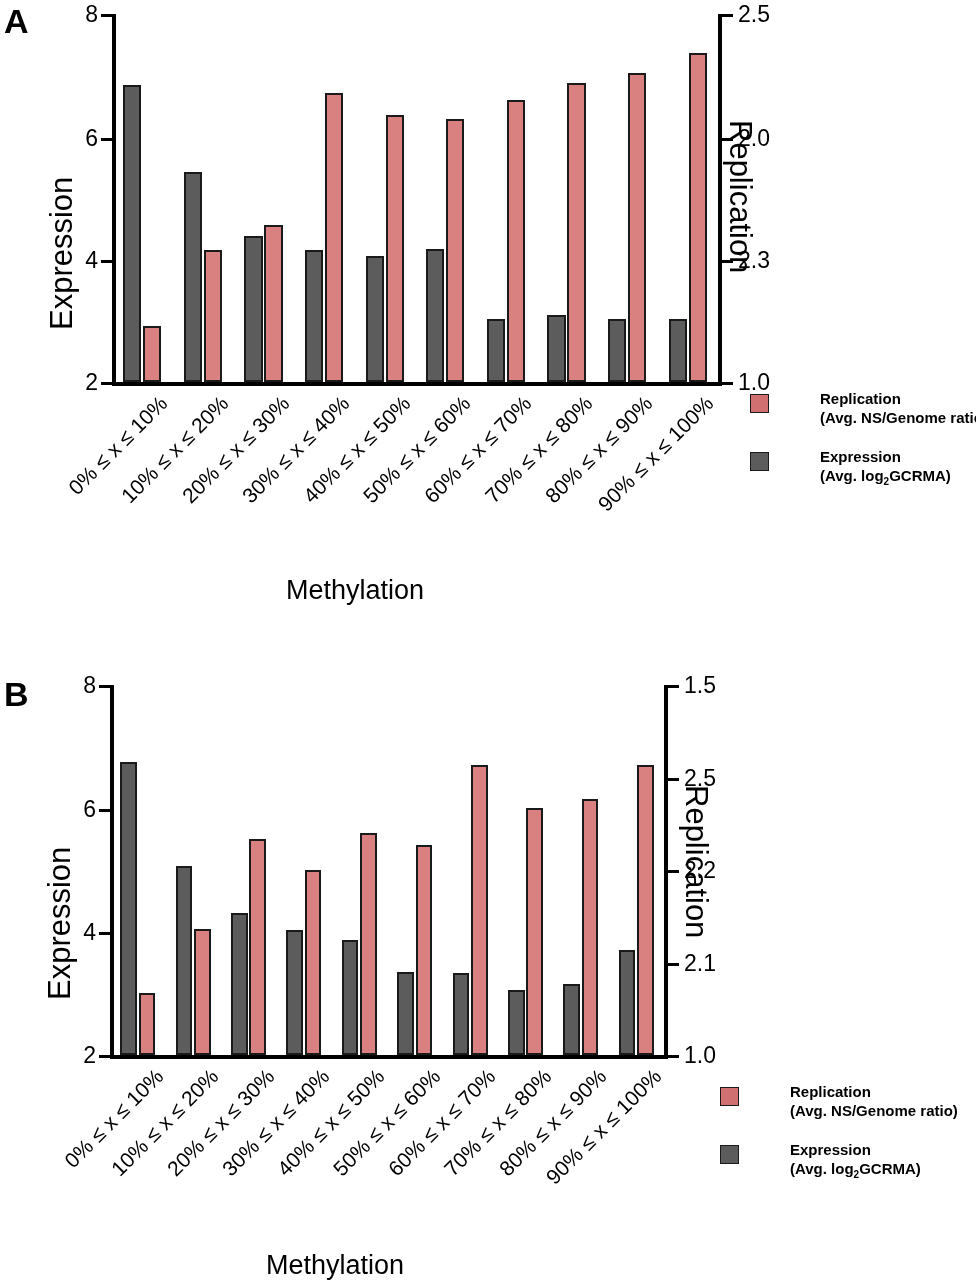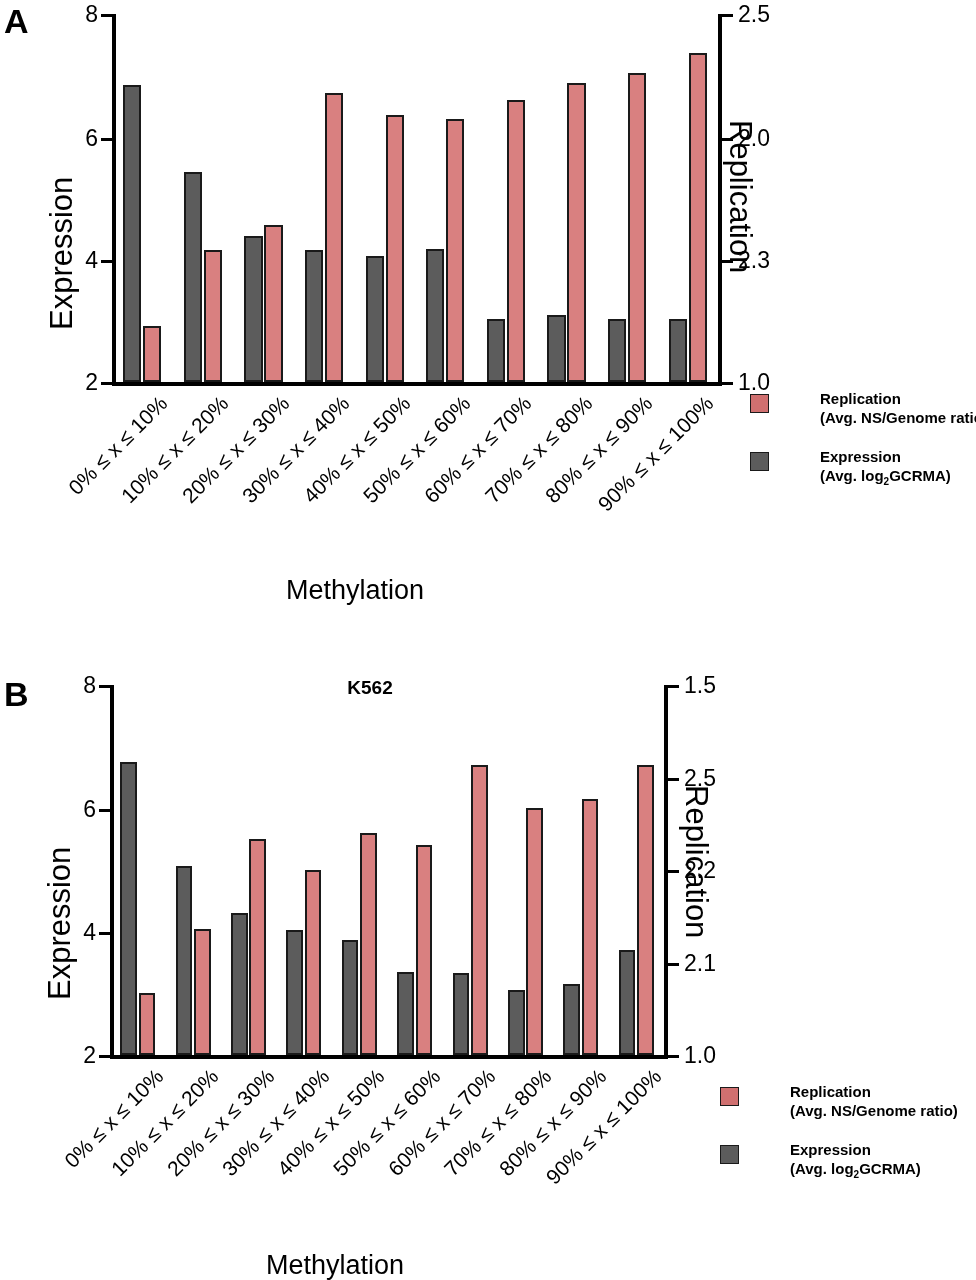--- a/index.html
+++ b/index.html
@@ -135,21 +135,20 @@
       <div class="legend-text" style="left:0;top:0;">
         Expression<br>(Avg. log<span class="sub">2</span>GCRMA)
       </div>
     </div>
   </div>
 </div>
 
 <div class="panel" id="panelB">
   <div class="panel-letter" style="left:4px;top:22px;">B</div>
 
-  <div class="plot-title" style="left:250px;top:22px;width:240px;">K562</div>
 
   <div class="plot" id="plotB" style="left:0;top:0;width:976px;height:625px;">
       <div class="axis-line" style="left:110px;top:30px;width:4px;height:372px;"></div>
       <div class="axis-line" style="left:110px;top:400px;width:558px;height:4px;"></div>
       <div class="axis-line" style="left:664px;top:30px;width:4px;height:372px;"></div>
       <div class="tick" style="left:99px;top:400px;"></div>
       <div class="tick-label" style="left:62px;top:389px;width:34px;text-align:right;">2</div>
       <div class="tick" style="left:99px;top:277px;"></div>
       <div class="tick-label" style="left:62px;top:266px;width:34px;text-align:right;">4</div>
       <div class="tick" style="left:99px;top:154px;"></div>

